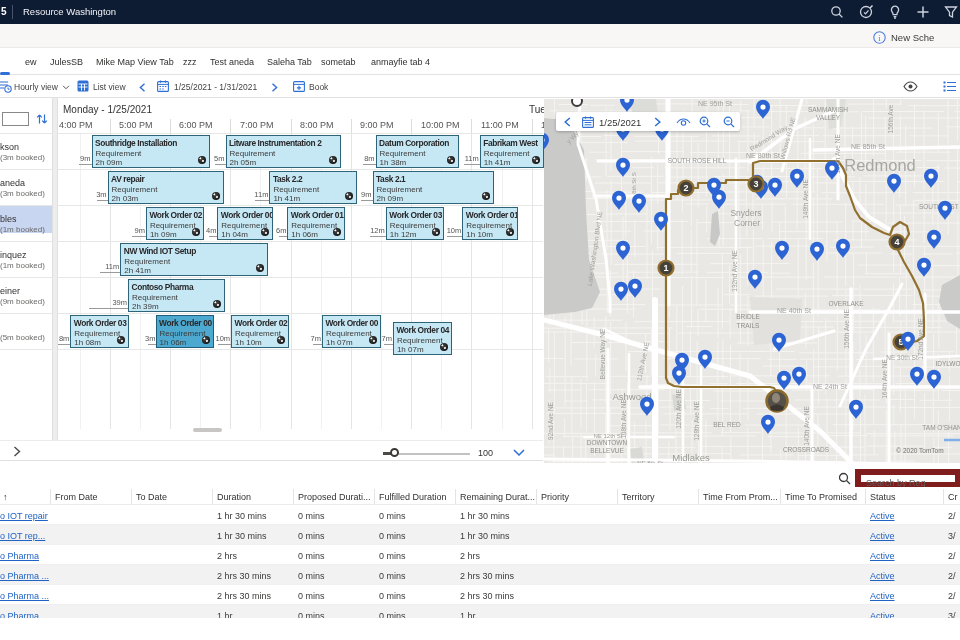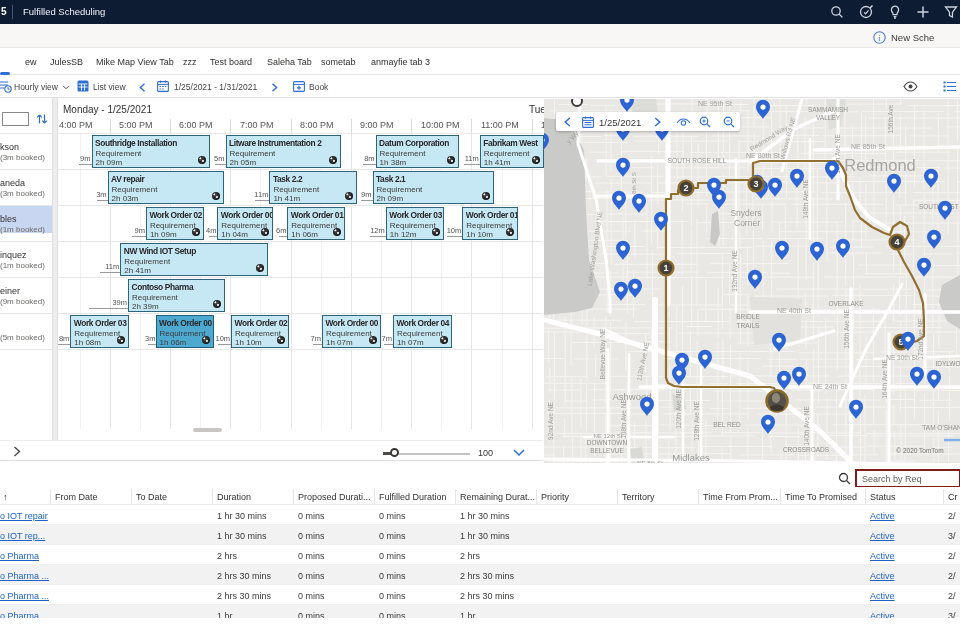--- a/index.html
+++ b/index.html
@@ -45,41 +45,41 @@
 .tv{font-size:7.5px;color:#555;white-space:nowrap;}
 .tvl{height:1.2px;background:#9a9a9a;}
 
 #sfoot{left:0;top:440px;width:543px;height:21px;background:#fff;border-top:1px solid #ececec;border-bottom:1px solid #e0e0e0;}
 
 #btabs{left:0;top:461px;width:960px;height:26px;background:#fff;border-bottom:1px solid #d6d6d6;}
 #btabs .a{left:2px;top:9px;font-size:9.5px;color:#31302f;}
 #btabs .b{left:44px;top:9px;font-size:9.5px;color:#31302f;}
 #btabs .ul{left:0;top:24px;width:35px;height:3px;background:#2f6fd6;}
 
-#q{left:855px;top:469px;width:106px;height:19px;border:2px solid #7f1d1d;background:#fff;font-size:9px;color:#605e5c;padding:3px 0 0 5px;}
+#q{left:855px;top:469px;width:106px;height:19px;border:6px solid #7f1d1d;background:#fff;font-size:9px;color:#605e5c;padding:3px 0 0 5px;}
 
 #bgrid{left:0;top:487px;width:960px;height:131px;background:#fff;overflow:hidden;}
 #bgrid .hdr{left:0;top:0;width:960px;height:18px;border-bottom:1px solid #ececec;background:#fff;}
 #bgrid .h{top:5px;font-size:9px;color:#323130;white-space:nowrap;}
 #bgrid .sep{top:2px;width:1px;height:15px;background:#e4e4e4;}
 .brow{left:0;width:960px;height:20px;border-bottom:1px solid #f0f0f0;}
 .brow.alt{background:#f2f2f2;}
 .bc{top:6px;font-size:9px;color:#3b3a39;white-space:nowrap;}
 .blink{color:#2063c5;text-decoration:underline;}
 #pager{left:0;top:618px;width:960px;height:22px;background:#fff;}
 
 #map{left:544px;top:99px;width:416px;height:364px;overflow:hidden;background:#e9e8e5;}
 #mbar{left:556px;top:112px;width:184px;height:19px;background:#fff;border-radius:2px;box-shadow:0 1px 3px rgba(0,0,0,.25);}
 </style></head><body>
 <div id="page">
 
 <div class="abs" id="nav">
 <div class="abs logo">5</div>
       <div class="abs div"></div>
-<div class="abs ttl">Fulfilled Scheduling</div>
+<div class="abs ttl">Resource Washington</div>
 <div class="abs nico" style="left:829px">
         <svg width="16" height="16" viewBox="0 0 16 16" fill="none" stroke="#ccd2de" stroke-width="1.3">
           <circle cx="7" cy="7" r="4.2"></circle>
           <path d="M10 10 L13.4 13.4"></path>
         </svg>
       </div>
 <div class="abs nico" style="left:858px">
         <svg width="16" height="16" viewBox="0 0 16 16" fill="none" stroke="#ccd2de" stroke-width="1.3">
           <circle cx="8" cy="8" r="5.5"></circle>
           <path d="M6 8.4 L7.5 9.9 L10.5 6.3"></path>
@@ -108,24 +108,24 @@
         <circle cx="6.5" cy="6.5" r="5.7" fill="none" stroke="#4f7fd9" stroke-width="1.1"></circle>
         <text x="6.5" y="9.6" text-anchor="middle" font-size="8.5" fill="#4f7fd9" font-family="Liberation Serif">i</text>
       </svg>
 <div class="abs txt">New Sche</div>
     </div>
 <div class="abs" id="tabs">
 <div class="abs tb" style="left:0px">ew</div>
 <div class="abs tb" style="left:25px">JulesSB</div>
 <div class="abs tb" style="left:71px">Mike Map View Tab</div>
 <div class="abs tb" style="left:158px">zzz</div>
-<div class="abs tb" style="left:185px">Test board</div>
+<div class="abs tb" style="left:185px">Test aneda</div>
 <div class="abs tb" style="left:242px">Saleha Tab</div>
 <div class="abs tb" style="left:296px">sometab</div>
-<div class="abs tb" style="left:346px">anmayfie tab 3</div>
+<div class="abs tb" style="left:346px">anmayfie tab 4</div>
 <div class="abs ul"></div>
     </div>
 <div class="abs" id="tbar">
 <svg class="abs" style="left:0px;top:5px" width="12" height="13" viewBox="0 0 12 13" fill="none" stroke="#2e6fd6" stroke-width="1.1">
         <path d="M-2 2 H8 M-2 5 H8 M-2 8 H4"></path>
         <circle cx="8" cy="9" r="3.2"></circle>
         <path d="M8 7.5 V9.2 H9.6" stroke-width="1"></path>
       </svg>
 <div class="abs ti" style="left:14px">Hourly view</div>
 <svg class="abs" style="left:62px;top:10px" width="8" height="5" viewBox="0 0 9 6" fill="none" stroke="#555" stroke-width="1.2">
@@ -350,21 +350,21 @@
           <div class="abs t2">Requirement</div>
           <div class="abs t3">1h 10m</div>
 <div class="abs glyph" style="right:3px;bottom:3px"></div>
         </div>
 <div class="abs bk" style="left:264.0px;top:217px;width:59.0px">
 <div class="abs t1">Work Order 00</div>
           <div class="abs t2">Requirement</div>
           <div class="abs t3">1h 07m</div>
 <div class="abs glyph" style="right:3px;bottom:3px"></div>
         </div>
-<div class="abs bk" style="left:334.9px;top:217px;width:59.0px">
+<div class="abs bk" style="left:334.9px;top:224px;width:59.0px">
 <div class="abs t1">Work Order 04</div>
           <div class="abs t2">Requirement</div>
           <div class="abs t3">1h 07m</div>
 <div class="abs glyph" style="right:3px;bottom:3px"></div>
         </div>
 </div>
 <div class="abs" id="lp">
 <div class="abs" style="left:2px;top:14px;width:27px;height:14px;border:1px solid #8a8886;background:#fff"></div>
 <svg class="abs" style="left:36px;top:15px" width="12" height="12" viewBox="0 0 12 12" fill="none" stroke-width="1.2">
           <path d="M3.5 10.5 V2 M3.5 2 L1.2 4.3 M3.5 2 L5.8 4.3" stroke="#2e6fd6"></path>

